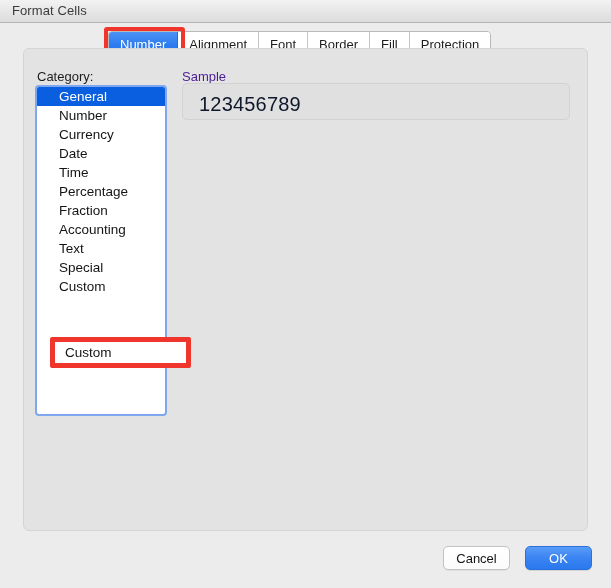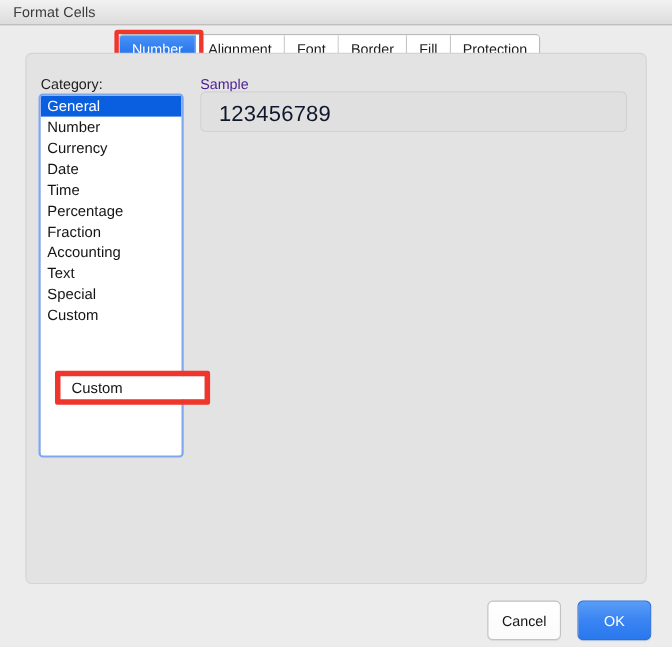--- a/index.html
+++ b/index.html
@@ -121,21 +121,21 @@
     height: 331px;
     background: #ffffff;
     border: 2px solid #7fa7ef;
     border-radius: 4px;
     box-sizing: border-box;
     overflow: hidden;
   }
   .cat-item {
     height: 19px;
     line-height: 19px;
-    padding-left: 6px;
+    padding-left: 22px;
     font-size: 13.5px;
     color: #141414;
     white-space: nowrap;
     box-sizing: border-box;
   }
   .cat-item.selected {
     background: #0a5fe0;
     color: #ffffff;
   }
 
@@ -211,21 +211,21 @@
   #footer {
     position: absolute;
     left: 0;
     top: 540px;
     width: 611px;
     height: 48px;
   }
   .btn {
     position: absolute;
     top: 6px;
-    height: 36px;
+    height: 24px;
     border-radius: 5px;
     font-size: 13px;
     display: flex;
     align-items: center;
     justify-content: center;
     box-sizing: border-box;
     cursor: default;
   }
   #btn-cancel {
     left: 443px;

